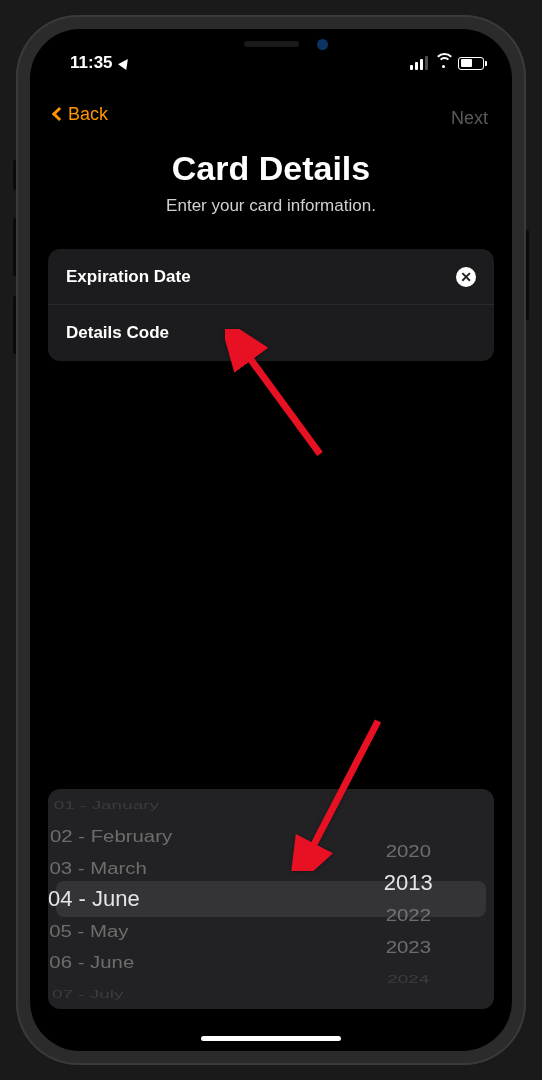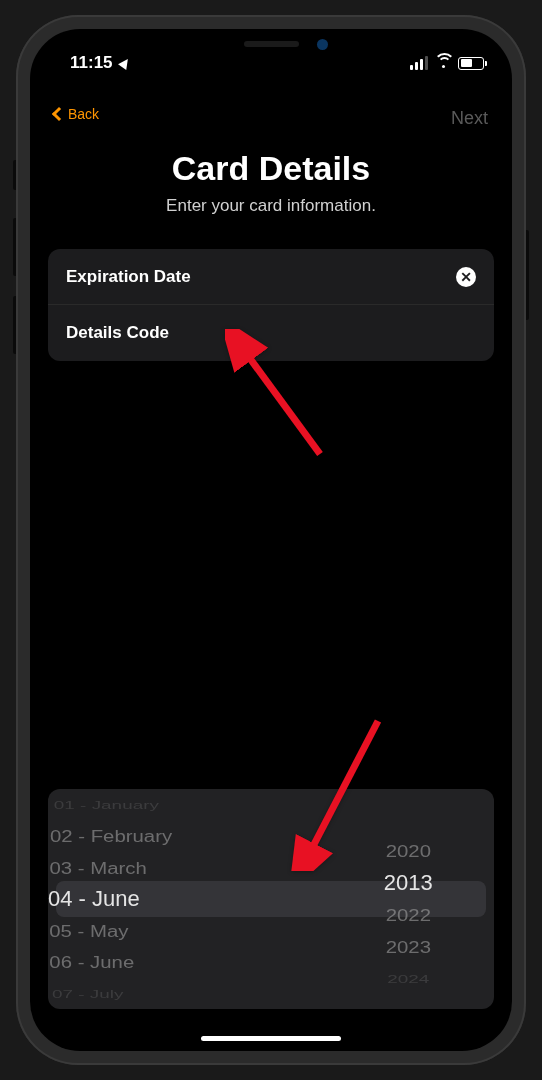--- a/index.html
+++ b/index.html
@@ -234,21 +234,21 @@
       justify-content: space-between;
       align-items: center;
       padding: 0 24px;
     }
     
     .back-button {
       display: flex;
       align-items: center;
       gap: 4px;
       color: #ff9500;
-      font-size: 14px;
+      font-size: 18px;
     }
     
     .chevron-left {
       width: 10px;
       height: 10px;
       border-left: 3px solid #ff9500;
       border-bottom: 3px solid #ff9500;
       transform: rotate(45deg);
     }
     
@@ -422,21 +422,21 @@
   <div class="side-button-right"></div>
 
   <div class="phone-inner">
     <div class="notch">
       <div class="speaker"></div>
       <div class="camera"></div>
     </div>
 
     <div class="status-bar">
       <div class="status-time">
-        <span>11:15</span>
+        <span>11:35</span>
         <span class="location-icon"></span>
       </div>
       <div class="status-icons">
         <div class="signal-bars">
           <div class="bar"></div>
             <div class="bar"></div>
             <div class="bar"></div>
             <div class="bar"></div>
         </div>
         <div class="wifi-icon">

